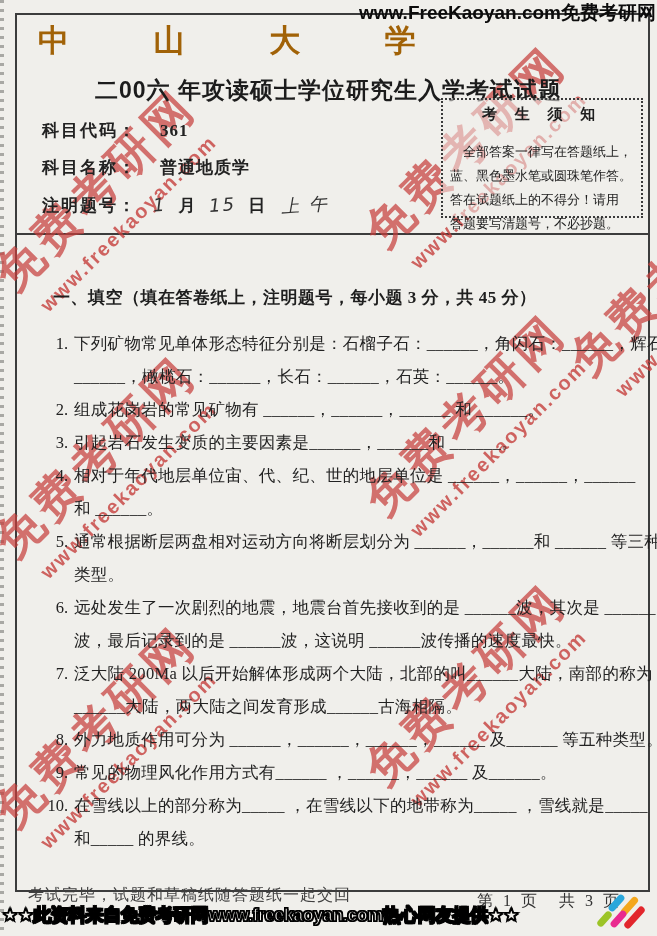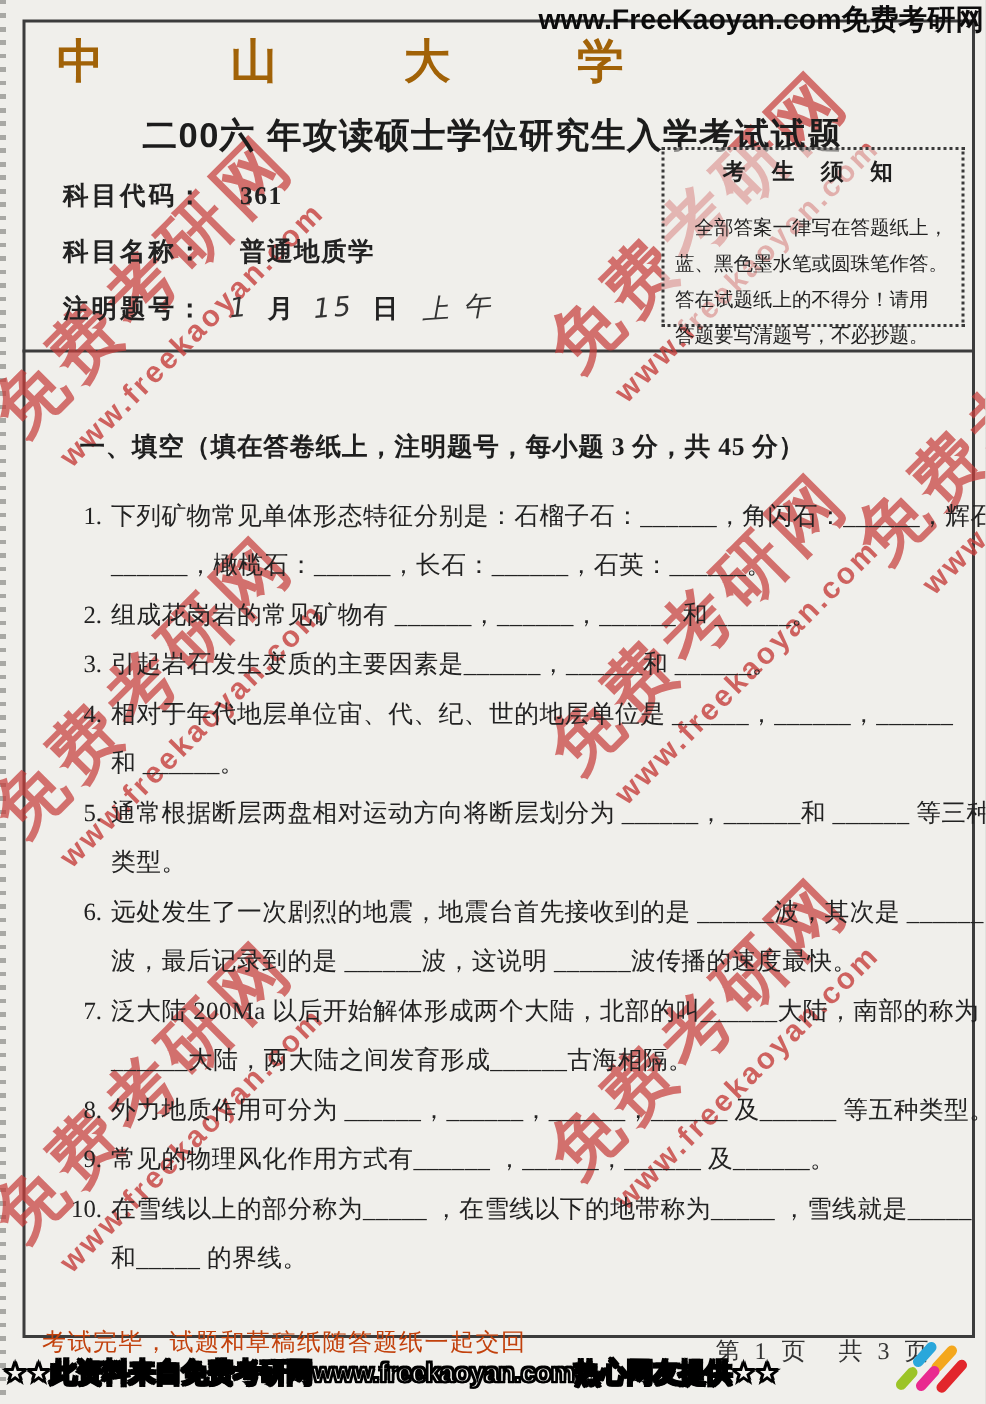--- a/index.html
+++ b/index.html
@@ -89,21 +89,21 @@
   .questions{position:absolute;left:44px;top:327px;z-index:3;width:604px;}
   .question{display:flex;align-items:flex-start;}
   .qnum{
     width:24px;flex:0 0 24px;text-align:right;margin-right:6px;
     font-size:16.5px;line-height:33px;color:#222;
   }
   .qlines{flex:1 1 auto;min-width:0;}
   .qline{font-size:16.5px;line-height:33px;color:#222;white-space:nowrap;letter-spacing:.3px;}
   .footer-note{
     position:absolute;left:28px;top:885px;z-index:3;
-    font-size:16px;letter-spacing:1px;color:#c2410c;white-space:nowrap;
+    font-size:16px;letter-spacing:1px;color:#404040;white-space:nowrap;
   }
   .page-info{
     position:absolute;left:477px;top:891px;z-index:4;
     font-size:16px;letter-spacing:3px;color:#333;white-space:nowrap;
   }
   .banner{
     position:absolute;left:2px;top:903px;z-index:6;
     font-family:"Liberation Sans","DejaVu Sans",sans-serif;
     font-weight:800;font-size:18px;letter-spacing:-.5px;white-space:nowrap;
     color:#f4f3ef;

